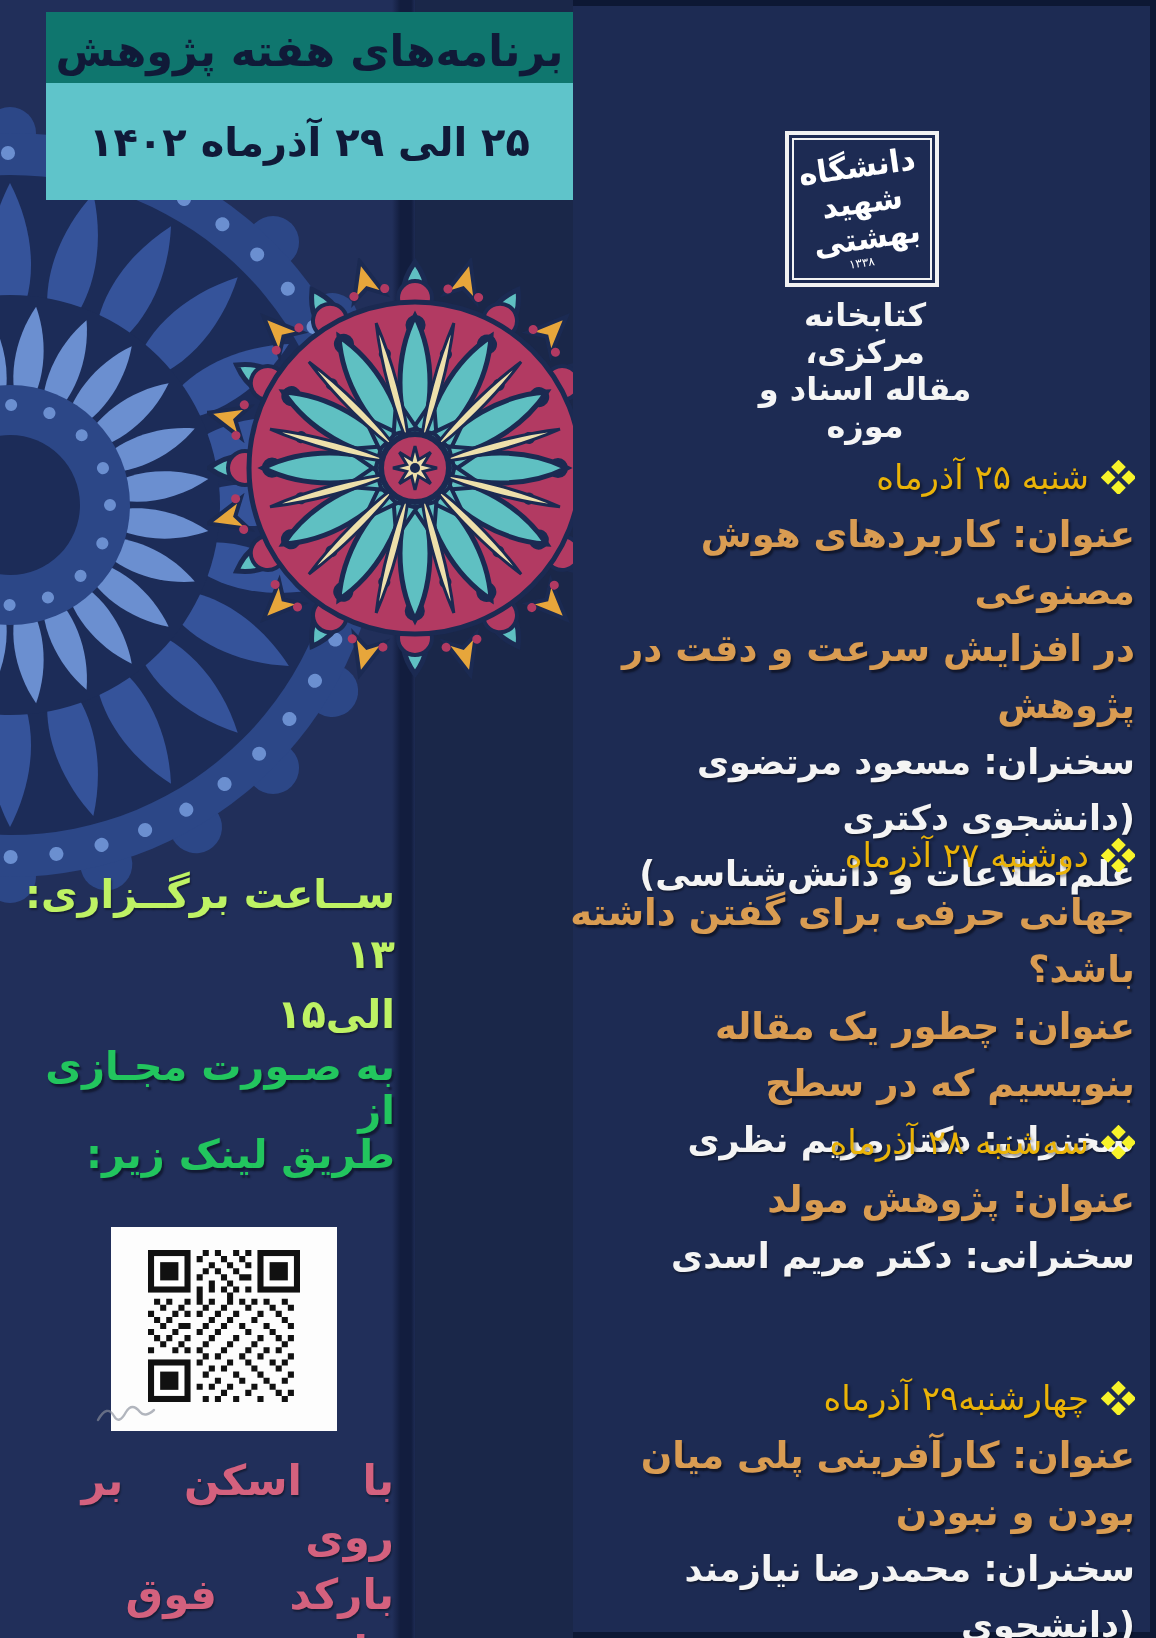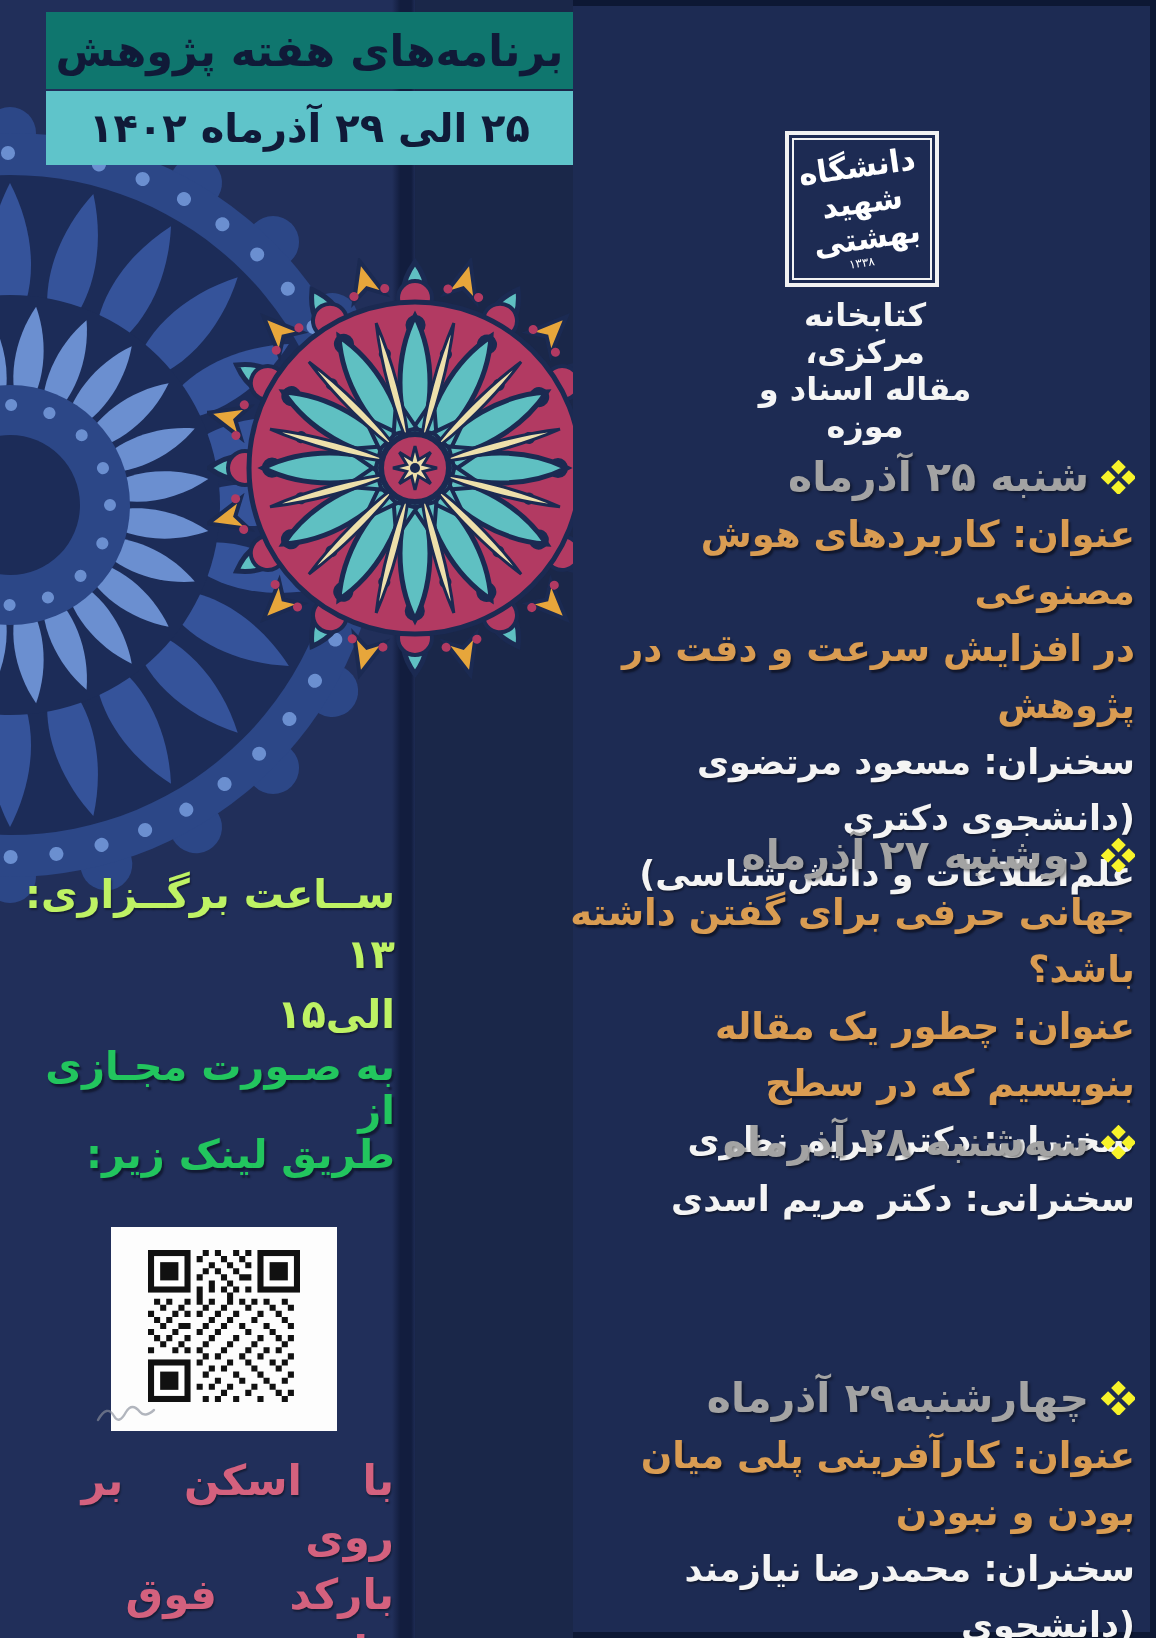--- a/index.html
+++ b/index.html
@@ -15,40 +15,40 @@
   
   .left-panel-art{left:0;top:0;width:415px;height:1638px;}
   .seam{left:392px;top:0;width:24px;height:1638px;
     background:linear-gradient(90deg, rgba(17,28,60,0), #121d3e 35%, #121d3e 80%, rgba(17,28,60,0));}
   .mid-panel{left:415px;top:0;width:158px;height:1638px;background:#1a2749;}
   .mandala-color{left:207px;top:258px;width:366px;height:424px;}
 
   
   .banner-orange{left:46px;top:12px;width:527px;height:77px;background:#0f766e;
     display:flex;align-items:center;justify-content:center;}
-  .banner-teal{left:46px;top:91px;width:527px;height:74px;background:#5fc4ca;
+  .banner-teal{left:46px;top:83px;width:527px;height:117px;background:#5fc4ca;
     display:flex;align-items:center;justify-content:center;}
   .banner-orange .txt{color:#101a38;font-size:43px;font-weight:bold;direction:rtl;}
   .banner-teal .txt{color:#101a38;font-size:40px;font-weight:bold;direction:rtl;}
 
   
   .logo-box{left:785px;top:131px;width:154px;height:156px;background:#1d2b53;
     border:4px solid #f2f2f2; box-sizing:border-box; padding:3px;}
   .logo-inner{width:100%;height:100%;border:2px solid #f2f2f2;box-sizing:border-box;
     display:flex;flex-direction:column;align-items:center;justify-content:center;color:#fff;}
   .logo-cal{direction:rtl;text-align:center;font-weight:bold;line-height:36px;font-size:31px;
     transform:rotate(-8deg);}
   .logo-year{font-size:12px;letter-spacing:2px;margin-top:0px;transform:rotate(-8deg);}
   .org-lines{left:752px;top:297px;width:226px;text-align:center;color:#f5f5f5;
     font-size:32px;font-weight:bold;direction:rtl;line-height:37px;}
 
   
   .item{right:21px;width:565px;direction:rtl;text-align:right;}
   .day-line{display:flex;align-items:center;gap:12px;height:58px;}
-  .day-txt{color:#a3a3a3;font-size:41px;font-weight:bold;
+  .day-txt{color:#eab308;font-size:34px;font-weight:normal;
     text-shadow:2px 2px 3px rgba(0,0,0,.45);white-space:nowrap;}
   .t-line{color:#d99c52;font-size:37px;font-weight:bold;line-height:57px;
     text-shadow:2px 3px 2px rgba(8,10,20,.6);}
   .s-line{color:#f4f4f4;font-size:35px;font-weight:bold;line-height:56px;
     text-shadow:1px 2px 2px rgba(0,0,0,.4);}
   .item-1{top:448px;} .item-2{top:826px;} .item-3{top:1113px;} .item-4{top:1369px;}
 
   
   .session-info{left:16px;top:864px;width:379px;direction:rtl;text-align:right;font-weight:bold;}
   .time-line{color:#bef264;font-size:40px;line-height:60px;text-shadow:1px 2px 2px rgba(0,0,0,.4);}
@@ -320,20 +320,21 @@
       <svg width="34" height="34" viewBox="0 0 36 36">
         <g fill="#f7f32a">
           <rect x="13" y="2" width="11" height="11" transform="rotate(45 18.5 7.5)"></rect>
           <rect x="24" y="13" width="11" height="11" transform="rotate(45 29.5 18.5)"></rect>
           <rect x="13" y="24" width="11" height="11" transform="rotate(45 18.5 29.5)"></rect>
           <rect x="2" y="13" width="11" height="11" transform="rotate(45 7.5 18.5)"></rect>
         </g>
       </svg>
       <span class="day-txt">سه‌شنبه ۲۸ آذرماه</span>
     </div>
+    <div class="t-line">عنوان: پژوهش مولد</div>
     <div class="s-line">سخنرانی: دکتر مریم اسدی</div>
   </div>
 
   <div class="abs item item-4">
     <div class="day-line">
       <svg width="34" height="34" viewBox="0 0 36 36">
         <g fill="#f7f32a">
           <rect x="13" y="2" width="11" height="11" transform="rotate(45 18.5 7.5)"></rect>
           <rect x="24" y="13" width="11" height="11" transform="rotate(45 29.5 18.5)"></rect>
           <rect x="13" y="24" width="11" height="11" transform="rotate(45 18.5 29.5)"></rect>

